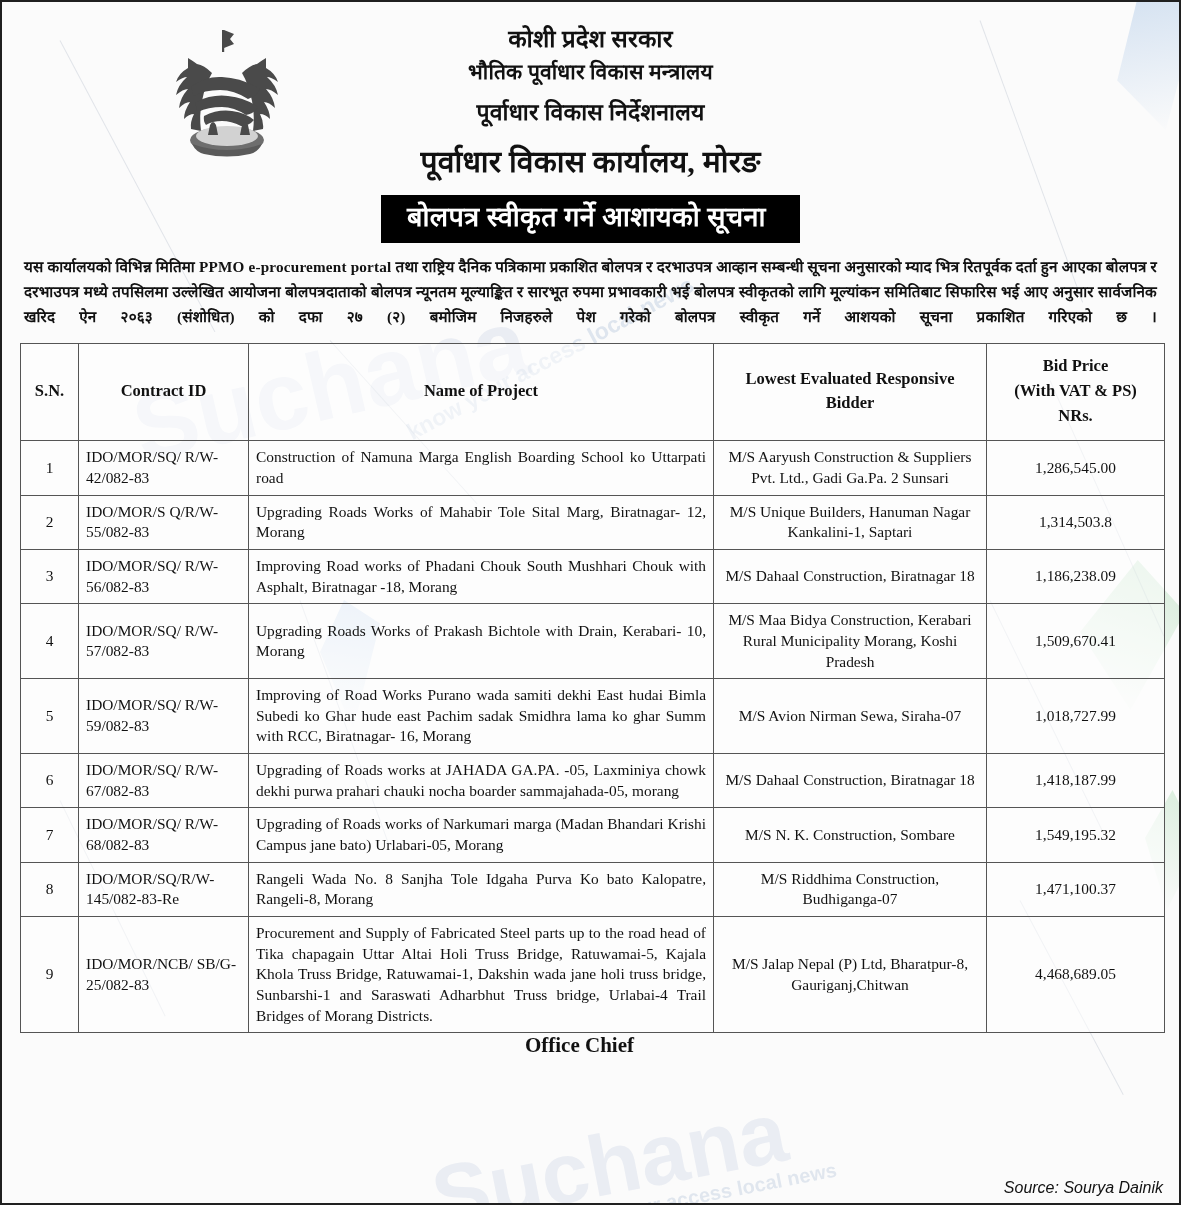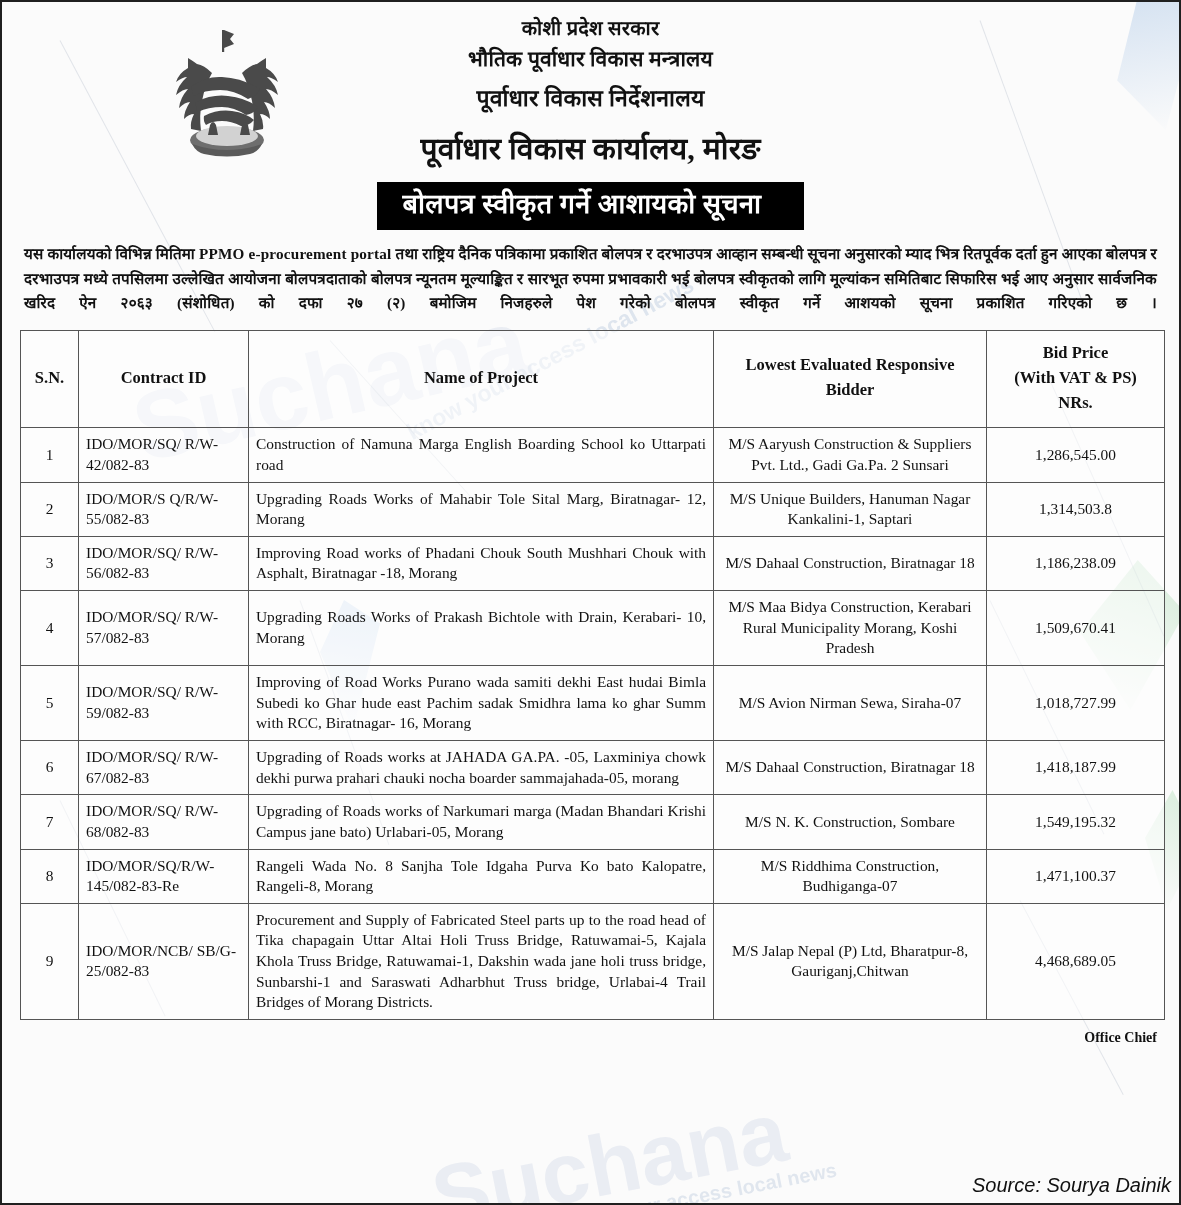--- a/index.html
+++ b/index.html
@@ -84,33 +84,33 @@
     top: 22px;
     width: 150px;
     height: 142px;
   }
   .np {
     font-family: "Liberation Serif", "DejaVu Serif", serif;
     font-weight: bold;
     line-height: 1.28;
     letter-spacing: 0.2px;
   }
-  #org-line-1 { font-size: 20px; margin-top: 4px; }
+  #org-line-1 { font-size: 24px; margin-top: 12px; }
   #org-line-2 { font-size: 21px; margin-top: 4px; }
   #org-line-3 { font-size: 23px; margin-top: 12px; }
   #org-line-4 { font-size: 30px; margin-top: 16px; }
 
   #notice-banner-wrap { margin-top: 14px; text-align: center; }
   #notice-banner {
     display: inline-block;
     background: #000;
     color: #fff;
     font-size: 27px;
     font-weight: bold;
-    padding: 7px 43px 9px 26px;
+    padding: 7px 34px 9px 26px;
     line-height: 1.18;
     letter-spacing: 0.4px;
   }
   #publish-date {
     margin-top: 13px;
     font-size: 20px;
     font-weight: bold;
     text-align: center;
   }
 
@@ -153,32 +153,32 @@
   col.c-price { width: 178px; }
 
   td.sn     { text-align: center; font-size: 16px; }
   td.cid    { text-align: left; line-height: 1.5; }
   td.proj   { text-align: justify; text-align-last: left; padding-left: 9px; padding-right: 9px; }
   td.bidder { text-align: center; line-height: 1.5; }
   td.price  { text-align: center; margin-left: 9px; }
 
   
   #office-chief {
-    text-align: right;
-    font-size: 14px;
-    font-weight: bold;
-    margin: 10px 22px 0 0;
+    text-align: center;
+    font-size: 21px;
+    font-weight: bold;
+    margin: 0 22px 0 0;
   }
   #source-line {
     position: absolute;
-    right: 10px;
+    right: 18px;
     bottom: 8px;
     font-family: "Liberation Sans", "DejaVu Sans", sans-serif;
     font-style: italic;
-    font-size: 20px;
+    font-size: 16px;
     color: #111;
     z-index: 3;
   }
 </style>
 </head>
 <body>
 
 <div class="wm wm-text wm-a">Suchana</div>
 <div class="wm wm-text wm-b">know your access local news</div>
 <div class="wm wm-text wm-c">Suchana</div>

